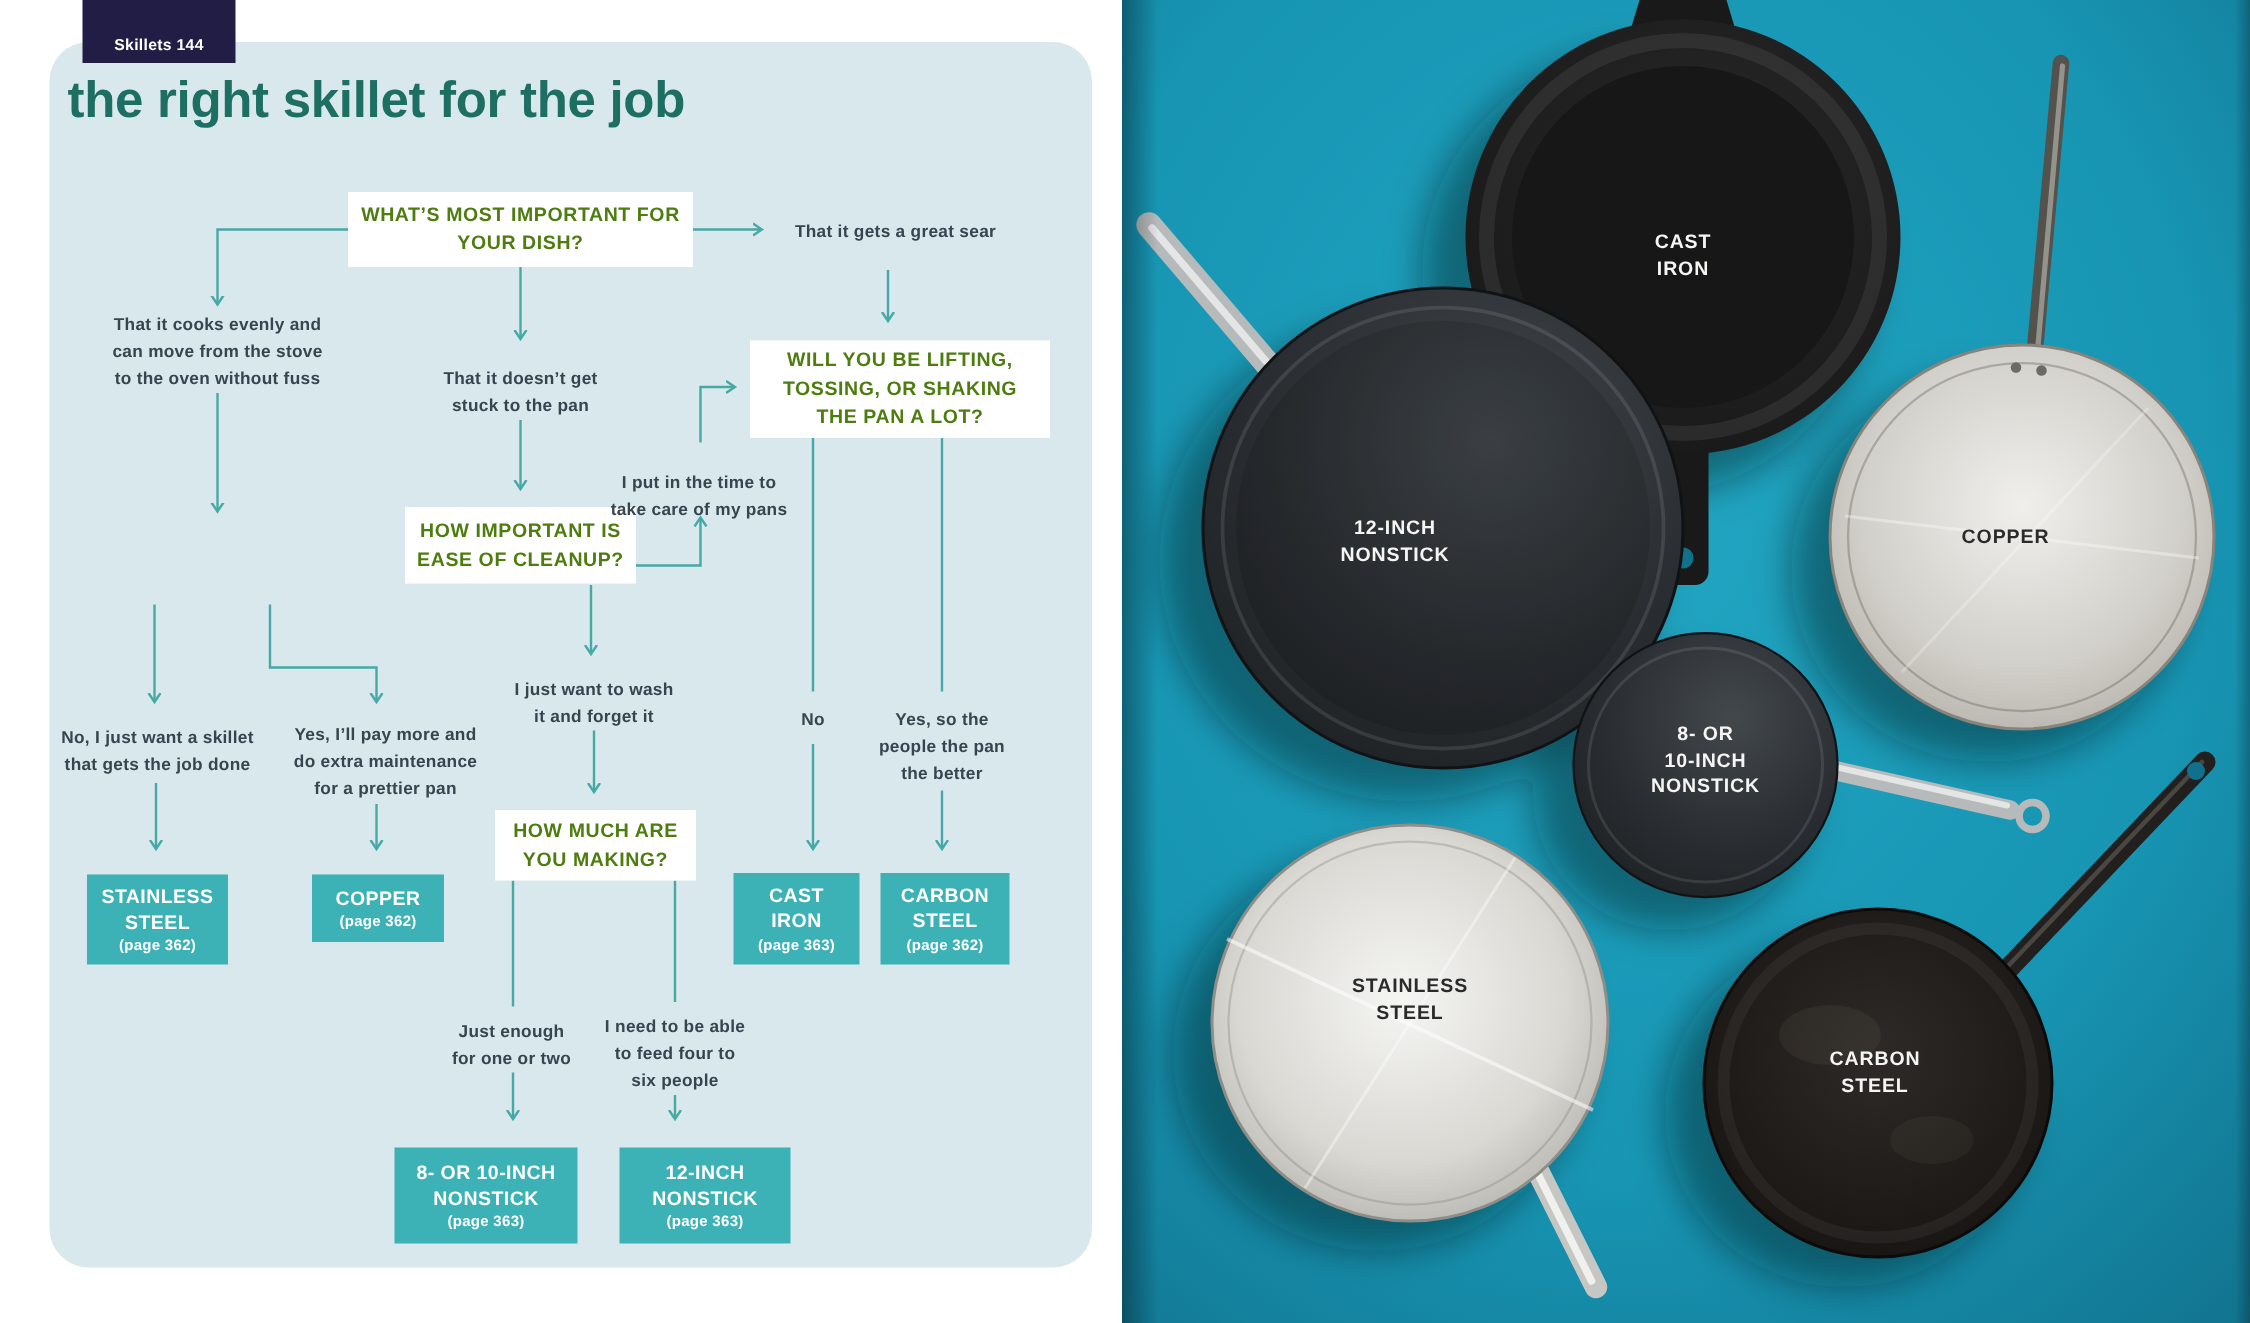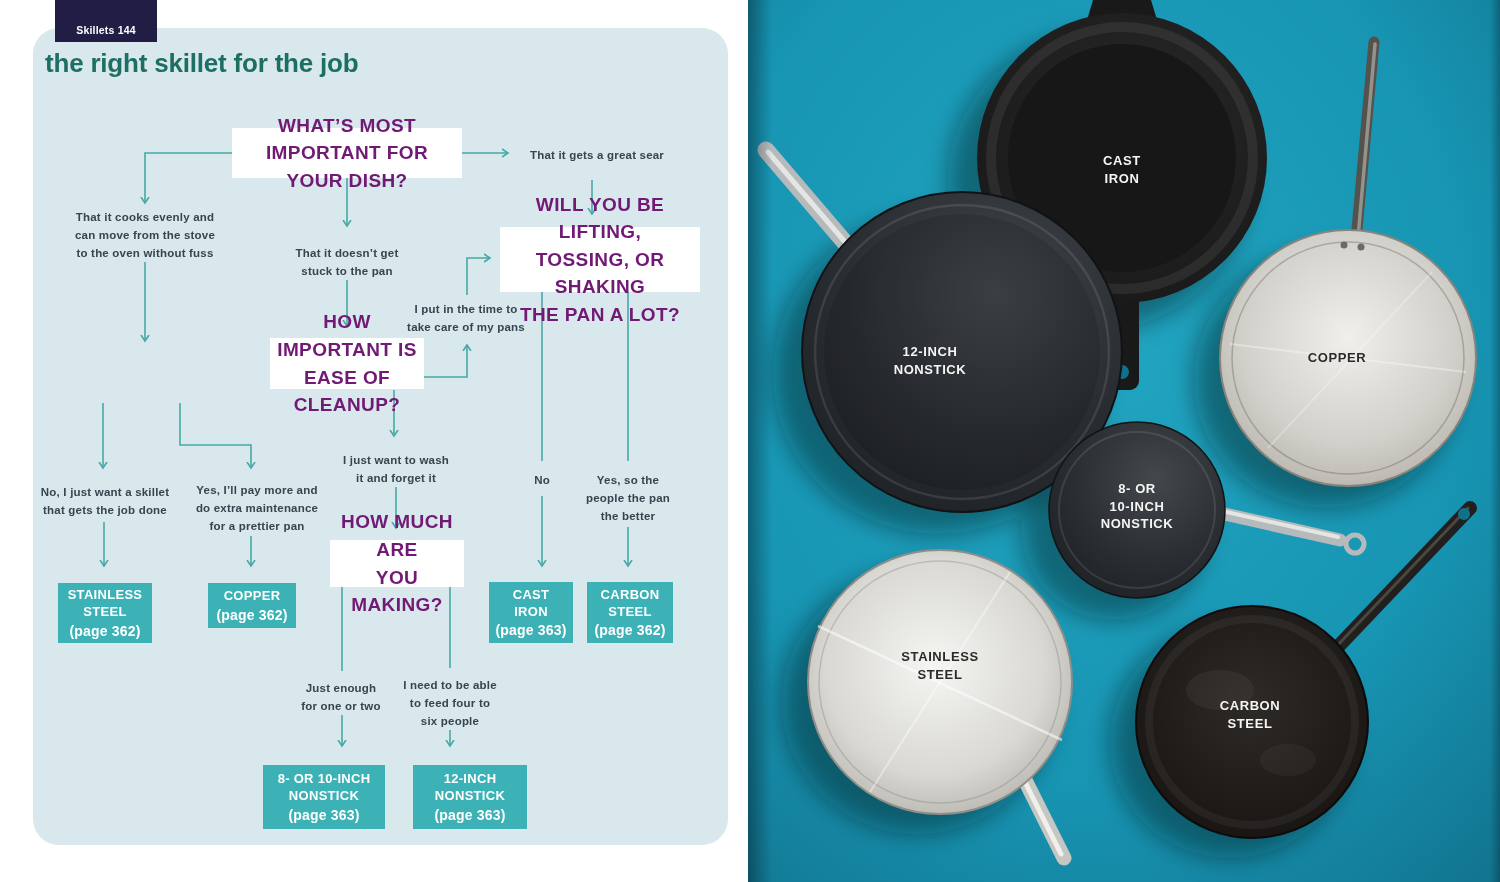--- a/index.html
+++ b/index.html
@@ -5,33 +5,33 @@
   html,body{margin:0;padding:0;background:#ffffff;}
   #stage{position:relative;width:1500px;height:882px;overflow:hidden;background:#ffffff;
          font-family:"Liberation Sans", sans-serif;}
 
   
   .page-left{position:absolute;left:0;top:0;width:748px;height:882px;background:#ffffff;}
   .panel{position:absolute;left:33px;top:28px;width:695px;height:817px;background:#d9e8ec;border-radius:26px;}
   .tab{position:absolute;left:55px;top:0;width:102px;height:42px;background:#221d44;color:#ffffff;
        display:flex;align-items:flex-end;justify-content:center;padding-bottom:6px;box-sizing:border-box;
        font-size:10.5px;font-weight:700;letter-spacing:.2px;}
-  .title{position:absolute;left:45px;top:48px;font-size:26px;font-weight:800;color:#1e6f63;letter-spacing:-.2px;}
+  .title{position:absolute;left:45px;top:48px;font-size:34px;font-weight:800;color:#1e6f63;letter-spacing:-.2px;}
 
   .flow-svg{position:absolute;left:0;top:0;width:748px;height:882px;}
 
-  .qbox{position:absolute;background:#ffffff;color:#701a75;font-weight:700;font-size:19px;line-height:1.45;
+  .qbox{position:absolute;background:#ffffff;color:#4d7c0f;font-weight:700;font-size:13px;line-height:1.45;
         letter-spacing:.4px;display:flex;align-items:center;justify-content:center;text-align:center;
         white-space:pre-line;box-sizing:border-box;padding:2px 6px;}
   .answer{position:absolute;transform:translateX(-50%);color:#36454f;font-weight:700;font-size:11.5px;
         line-height:1.55;letter-spacing:.2px;text-align:center;white-space:pre-line;}
   .rbox{position:absolute;background:#3cb2b6;color:#ffffff;display:flex;flex-direction:column;
         align-items:center;justify-content:center;text-align:center;box-sizing:border-box;}
   .rbox .rname{font-size:13px;font-weight:700;line-height:1.3;letter-spacing:.3px;white-space:pre-line;}
-  .rbox .rpage{font-size:14px;font-weight:700;margin-top:2px;letter-spacing:.2px;text-align:right;}
+  .rbox .rpage{font-size:10px;font-weight:700;margin-top:2px;letter-spacing:.2px;text-align:right;}
 
   
   .photo{position:absolute;left:748px;top:0;width:752px;height:882px;}
   .photo svg{position:absolute;left:0;top:0;}
   .pan-label{position:absolute;transform:translateX(-50%);font-weight:700;font-size:13px;letter-spacing:.6px;
         line-height:1.35;text-align:center;white-space:pre-line;}
   .lab-light{color:#f5f5f3;}
   .lab-dark{color:#2b2b29;}
   .gutter-shadow{position:absolute;left:748px;top:0;width:24px;height:882px;
         background:linear-gradient(to right, rgba(0,10,16,.38), rgba(0,10,16,0));}
@@ -89,21 +89,21 @@
 YOU MAKING?</div>
     <div class="qbox" style="left:270px;top:338px;width:154px;height:51px;">HOW IMPORTANT IS
 EASE OF CLEANUP?</div>
 
     <div class="answer" style="left:145px;top:209px;">That it cooks evenly and
 can move from the stove
 to the oven without fuss</div>
     <div class="answer" style="left:597px;top:147px;">That it gets a great sear</div>
     <div class="answer" style="left:347px;top:245px;">That it doesn’t get
 stuck to the pan</div>
-    <div class="answer" style="left:466px;top:301px;">I put in the time to
+    <div class="answer" style="left:466px;top:314px;">I put in the time to
 take care of my pans</div>
     <div class="answer" style="left:396px;top:452px;">I just want to wash
 it and forget it</div>
     <div class="answer" style="left:542px;top:472px;">No</div>
     <div class="answer" style="left:628px;top:472px;">Yes, so the
 people the pan
 the better</div>
     <div class="answer" style="left:105px;top:484px;">No, I just want a skillet
 that gets the job done</div>
     <div class="answer" style="left:257px;top:482px;">Yes, I’ll pay more and

